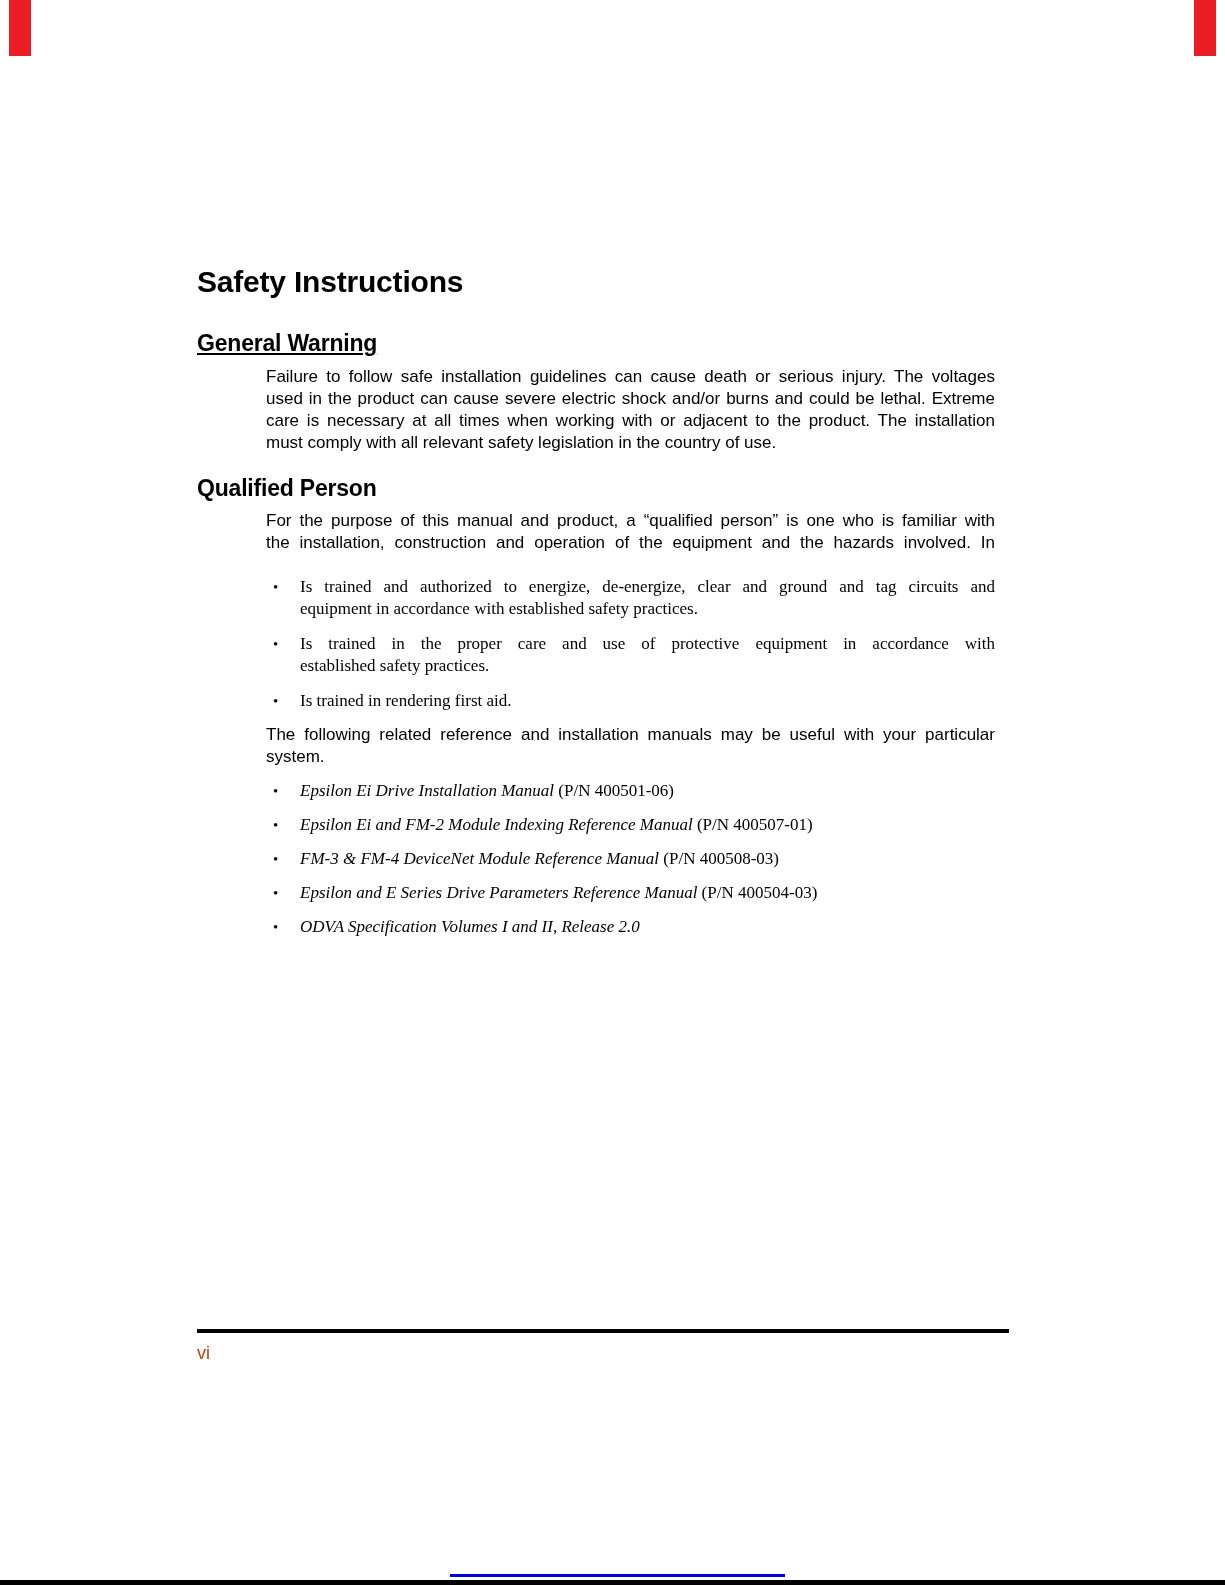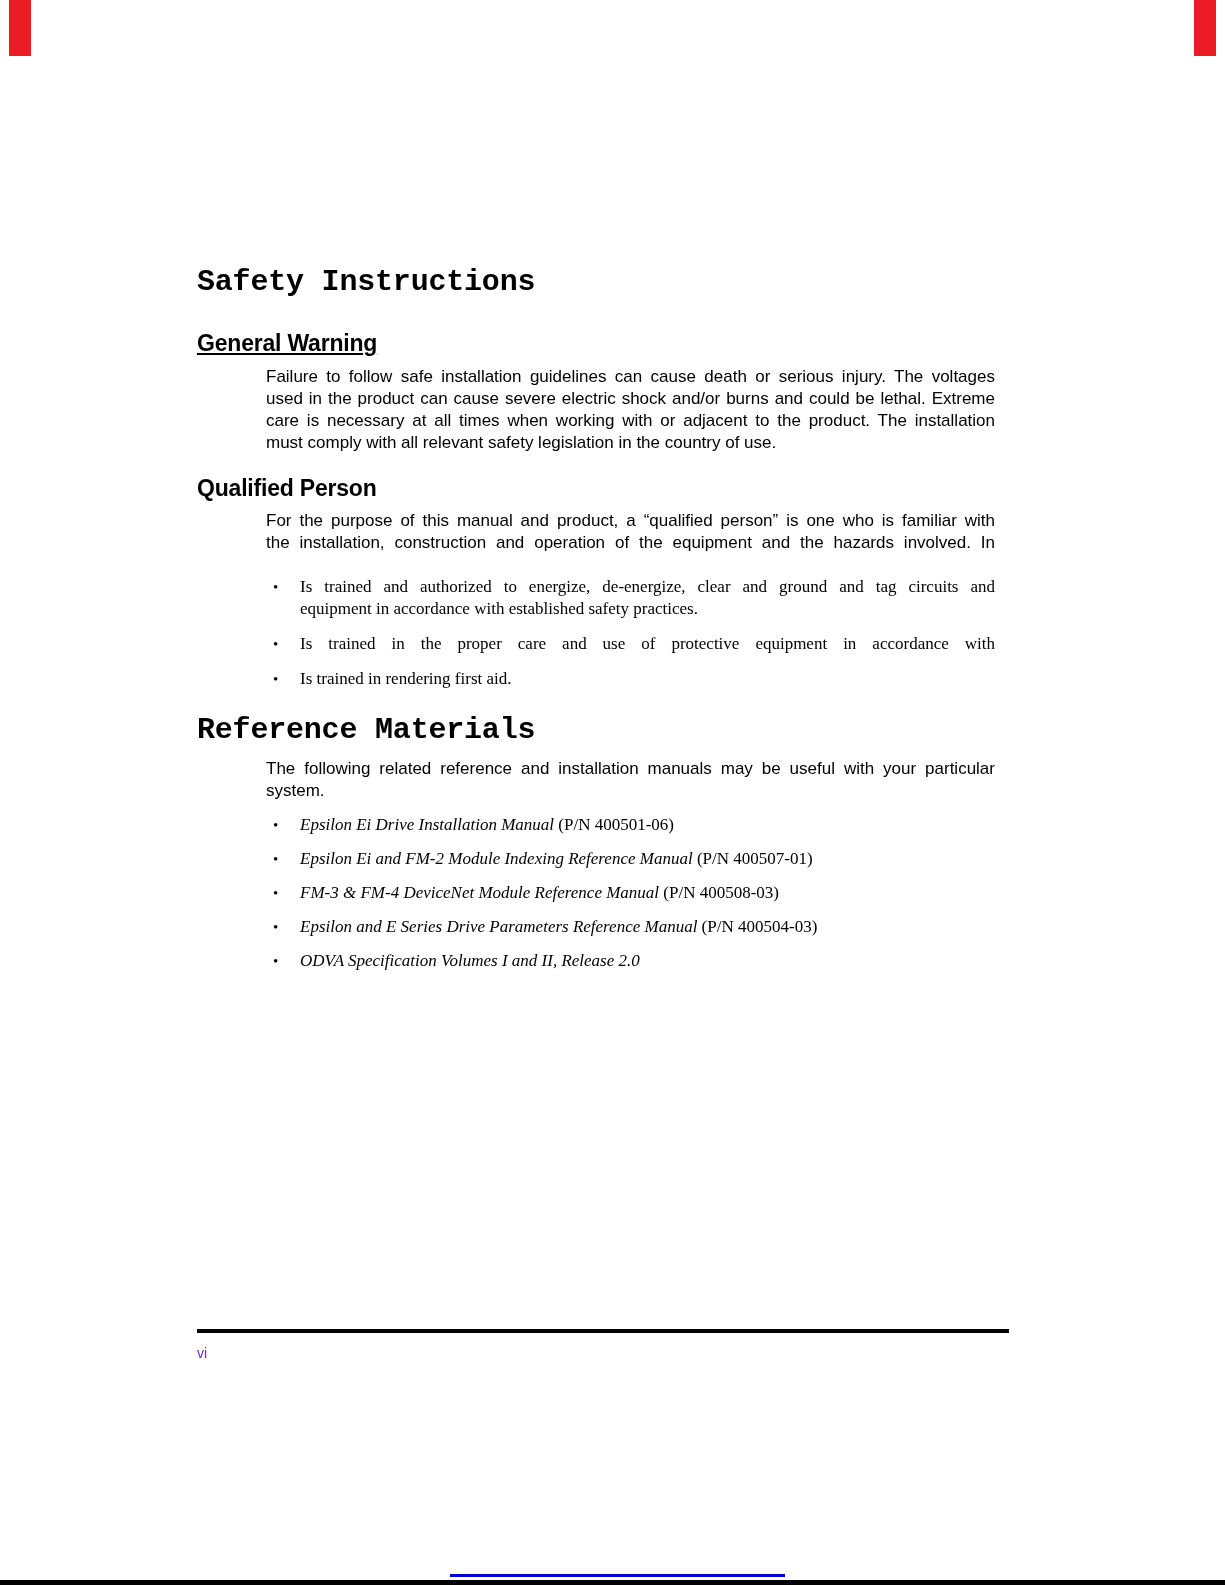--- a/index.html
+++ b/index.html
@@ -10,21 +10,21 @@
 
   
   .crop-mark { position:absolute; top:0; width:22px; height:56px; background:#ec1c24; }
   .crop-left  { left:9px; }
   .crop-right { left:1194px; }
 
   
   .content { position:absolute; left:197px; top:266px; width:812px; }
 
   h1 {
-    margin:0; font-family:Liberation Mono, monospace;
+    margin:0; font-family:Liberation Sans, sans-serif;
     font-weight:bold; font-size:30px; line-height:32px; color:#000;
     letter-spacing:-0.2px;
   }
   h2 {
     margin:0; font-family:"Liberation Sans", sans-serif;
     font-weight:bold; font-size:23px; line-height:26px; color:#000;
     letter-spacing:-0.2px;
   }
   .h2-gw { margin-top:32px;text-decoration:underline; }
   .h2-qp { margin-top:21px; }
@@ -55,21 +55,21 @@
   }
   ul.refs { margin-top:12px; }
   ul.refs li { margin-bottom:12px; white-space:nowrap; }
   .ref-title { font-style:italic; }
   .ref-pn { font-style:normal; }
 
   
   .footer-rule { position:absolute; left:197px; top:1329px; width:812px; height:4px; background:#000; }
   .page-num {
     position:absolute; left:197px; top:1342px;
-    font-family:"Liberation Sans", sans-serif; font-size:14px; line-height:22px; color:#6d28d9;
+    font-family:"Liberation Sans", sans-serif; font-size:18px; line-height:22px; color:#c2410c;
   }
 
   
   .footer-link-line { position:absolute; left:450px; top:1574px; width:335px; height:3px; background:#0000dd; }
   .bottom-edge { position:absolute; left:0; top:1580px; width:1225px; height:5px; background:#000; }
 </style>
 </head>
 <body>
 
 <div class="page">
@@ -95,27 +95,27 @@
       <div class="jline">the installation, construction and operation of the equipment and the hazards involved. In</div>
     </div>
 
     <ul class="bullets">
       <li>
         <div class="jline">Is trained and authorized to energize, de-energize, clear and ground and tag circuits and</div>
         <div class="jline jlast">equipment in accordance with established safety practices.</div>
       </li>
       <li>
         <div class="jline">Is trained in the proper care and use of protective equipment in accordance with</div>
+        <div class="jline jlast">established safety practices.</div>
       </li>
       <li>
         <div class="jline jlast">Is trained in rendering first aid.</div>
       </li>
     </ul>
 
-    <h1 class="h1-rm">Reference Materials</h1>
     <div class="body-block p3">
       <div class="jline">The following related reference and installation manuals may be useful with your particular</div>
       <div class="jline jlast">system.</div>
     </div>
 
     <ul class="bullets refs">
       <li><span class="ref-title">Epsilon Ei Drive Installation Manual</span><span class="ref-pn"> (P/N 400501-06)</span></li>
       <li><span class="ref-title">Epsilon Ei and FM-2 Module Indexing Reference Manual</span><span class="ref-pn"> (P/N 400507-01)</span></li>
       <li><span class="ref-title">FM-3 &amp; FM-4 DeviceNet Module Reference Manual</span><span class="ref-pn"> (P/N 400508-03)</span></li>
       <li><span class="ref-title">Epsilon and E Series Drive Parameters Reference Manual</span><span class="ref-pn"> (P/N 400504-03)</span></li>

